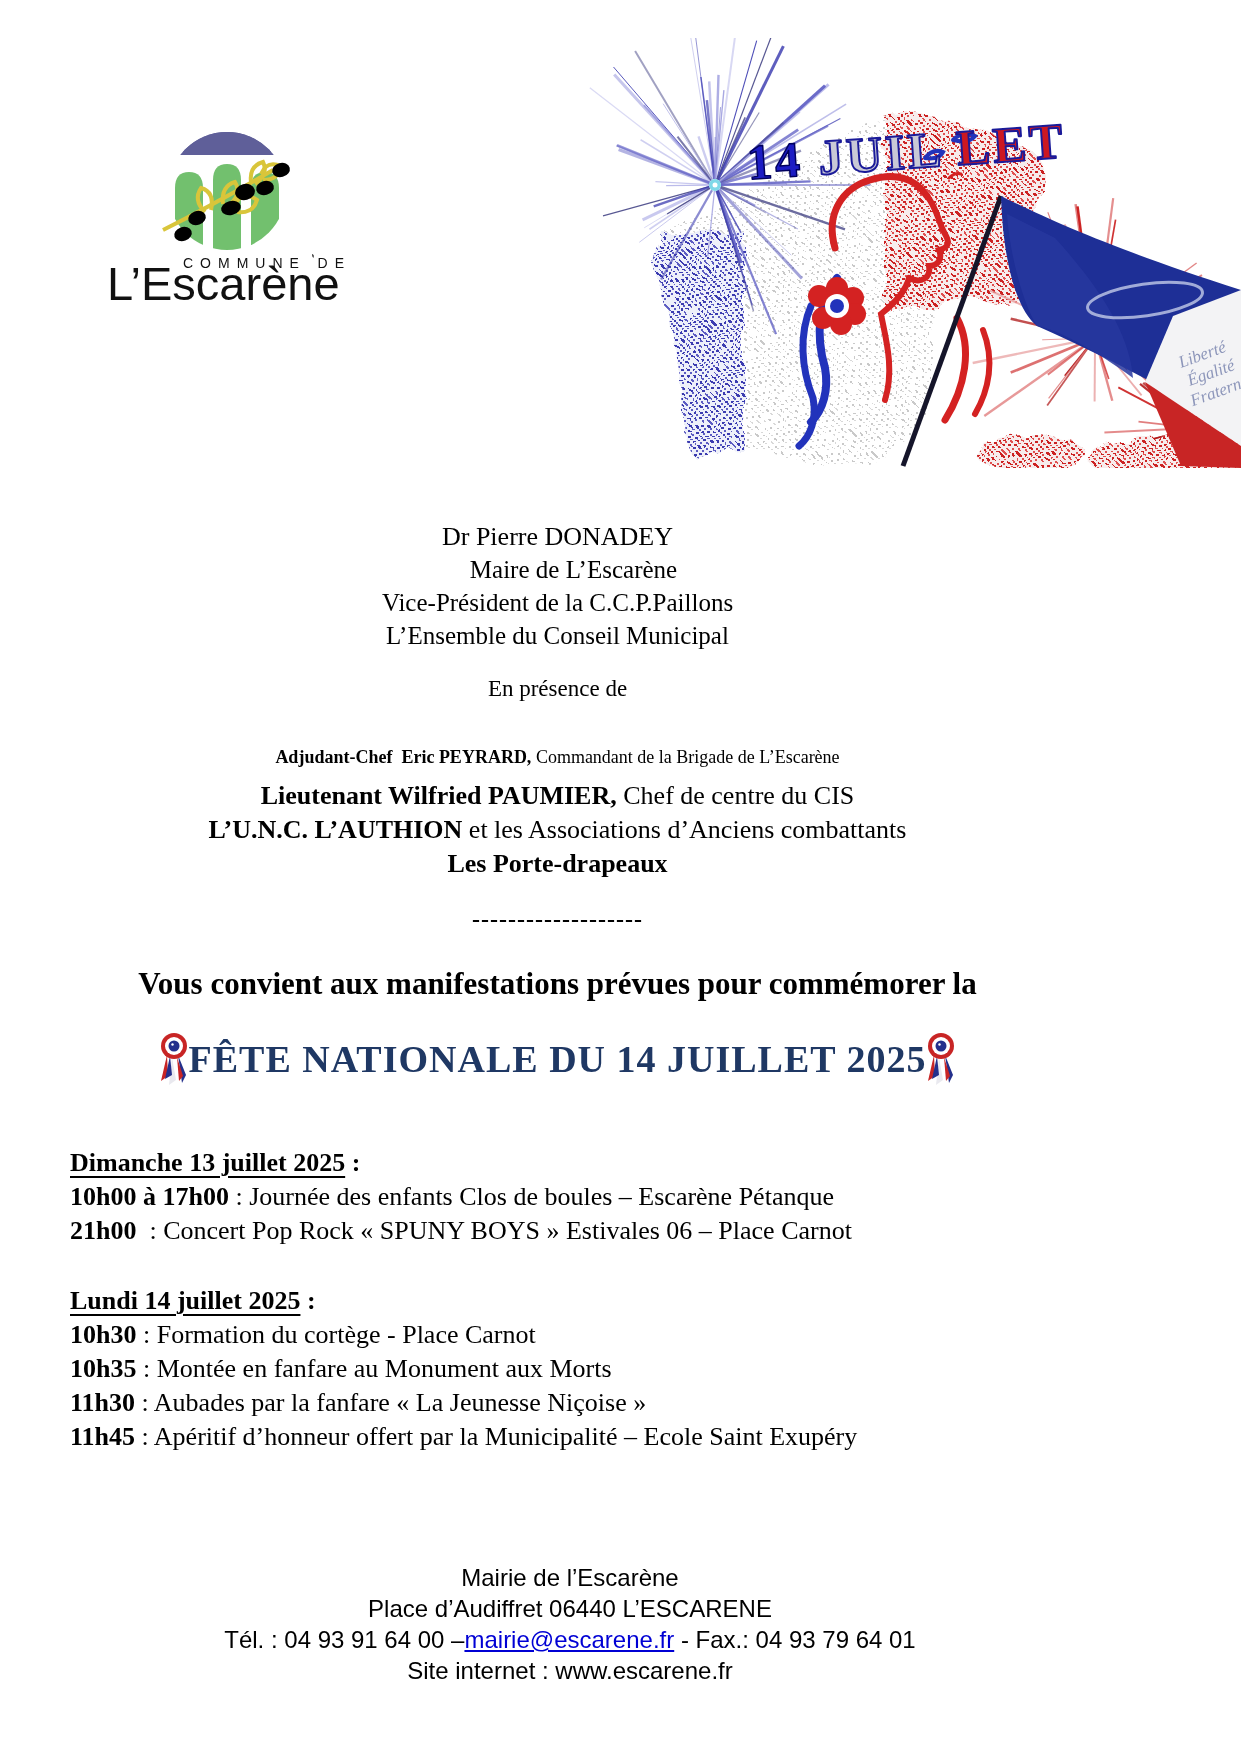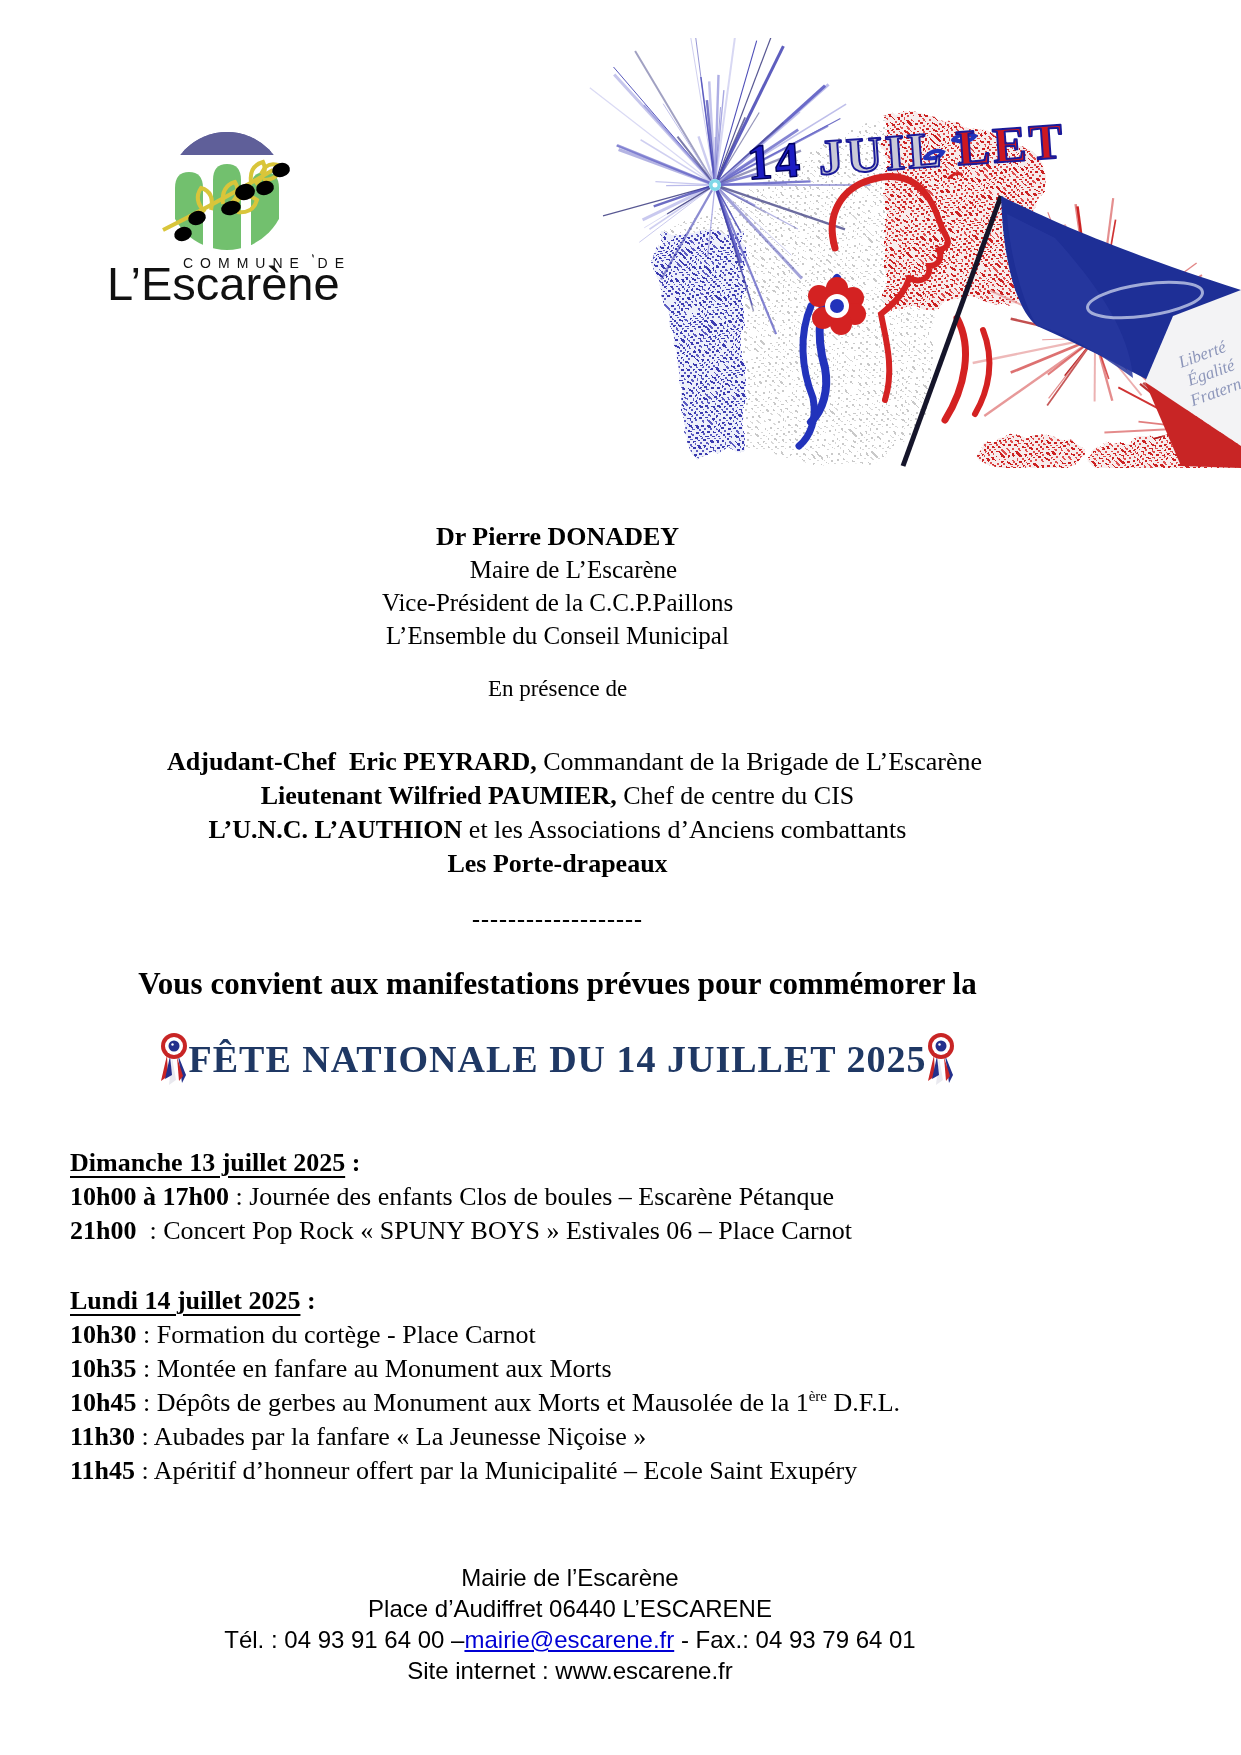--- a/index.html
+++ b/index.html
@@ -13,26 +13,26 @@
         font-size:14px;letter-spacing:7px;color:#111;white-space:nowrap;}
   .logo .accent{display:inline-block;transform:rotate(38deg) translateY(-2px);font-weight:bold;}
   .logo .bigname{position:absolute;left:2px;top:138px;font-family:"Liberation Sans",sans-serif;
         font-size:47px;font-weight:400;color:#111;letter-spacing:0px;white-space:nowrap;}
 
   
   .hero{position:absolute;left:585px;top:38px;width:656px;height:430px;}
 
   
   .cline{position:absolute;left:0;width:1115px;text-align:center;white-space:pre-wrap;}
-  .t-dr      {top:522px;font-size:26px;font-weight:bold;}
+  .t-dr      {top:522px;font-size:26px;font-weight:normal;}
   .t-maire   {top:556px;font-size:25px;padding-left:16px;}
   .t-vice    {top:589px;font-size:25px;}
   .t-ens     {top:622px;font-size:25px;}
   .t-pres    {top:676px;font-size:23px;}
-  .t-off1    {top:747px;font-size:26px;padding-left:17px;}
+  .t-off1    {top:747px;font-size:18px;}
   .t-off2    {top:781px;font-size:26px;}
   .t-off3    {top:815px;font-size:26px;}
   .t-off4    {top:849px;font-size:26px;}
   .t-dash    {top:906px;font-size:24px;font-weight:bold;letter-spacing:1px;}
   .t-invite  {top:966px;font-size:31px;font-weight:bold;}
   .officials b{font-weight:bold;}
 
   .titlerow{position:absolute;left:0;top:1028px;width:1115px;height:62px;
         display:flex;justify-content:center;align-items:center;}
   .bigtitle{font-size:38px;font-weight:bold;letter-spacing:1px;}
@@ -369,21 +369,20 @@
   <div class="schedule" id="schedule">
       <div class="day">
         <div class="dayhead"><span class="u">Dimanche 13 juillet 2025</span><span> :</span></div>
         <div class="item"><b>10h00 à 17h00</b><span> : Journée des enfants Clos de boules – Escarène Pétanque</span></div>
         <div class="item"><b>21h00</b><span>  : Concert Pop Rock « SPUNY BOYS » Estivales 06 – Place Carnot</span></div>
       </div>
       <div class="day day2">
         <div class="dayhead"><span class="u">Lundi 14 juillet 2025</span><span> :</span></div>
         <div class="item"><b>10h30</b><span> : Formation du cortège - Place Carnot</span></div>
         <div class="item"><b>10h35</b><span> : Montée en fanfare au Monument aux Morts</span></div>
-        <div class="item"><b>10h45</b><span> : Dépôts de gerbes au Monument aux Morts et Mausolée de la 1</span><sup>ère</sup><span> D.F.L.</span></div>
         <div class="item"><b>11h30</b><span> : Aubades par la fanfare « La Jeunesse Niçoise »</span></div>
         <div class="item"><b>11h45</b><span> : Apéritif d’honneur offert par la Municipalité – Ecole Saint Exupéry</span></div>
       </div>
     </div>
 
   <div class="footer">
     <div>Mairie de l’Escarène</div>
     <div>Place d’Audiffret 06440 L’ESCARENE</div>
     <div><span>Tél. : 04 93 91 64 00 –</span><a href="#">mairie@escarene.fr</a><span> - Fax.: 04 93 79 64 01</span></div>
     <div>Site internet : www.escarene.fr</div>

